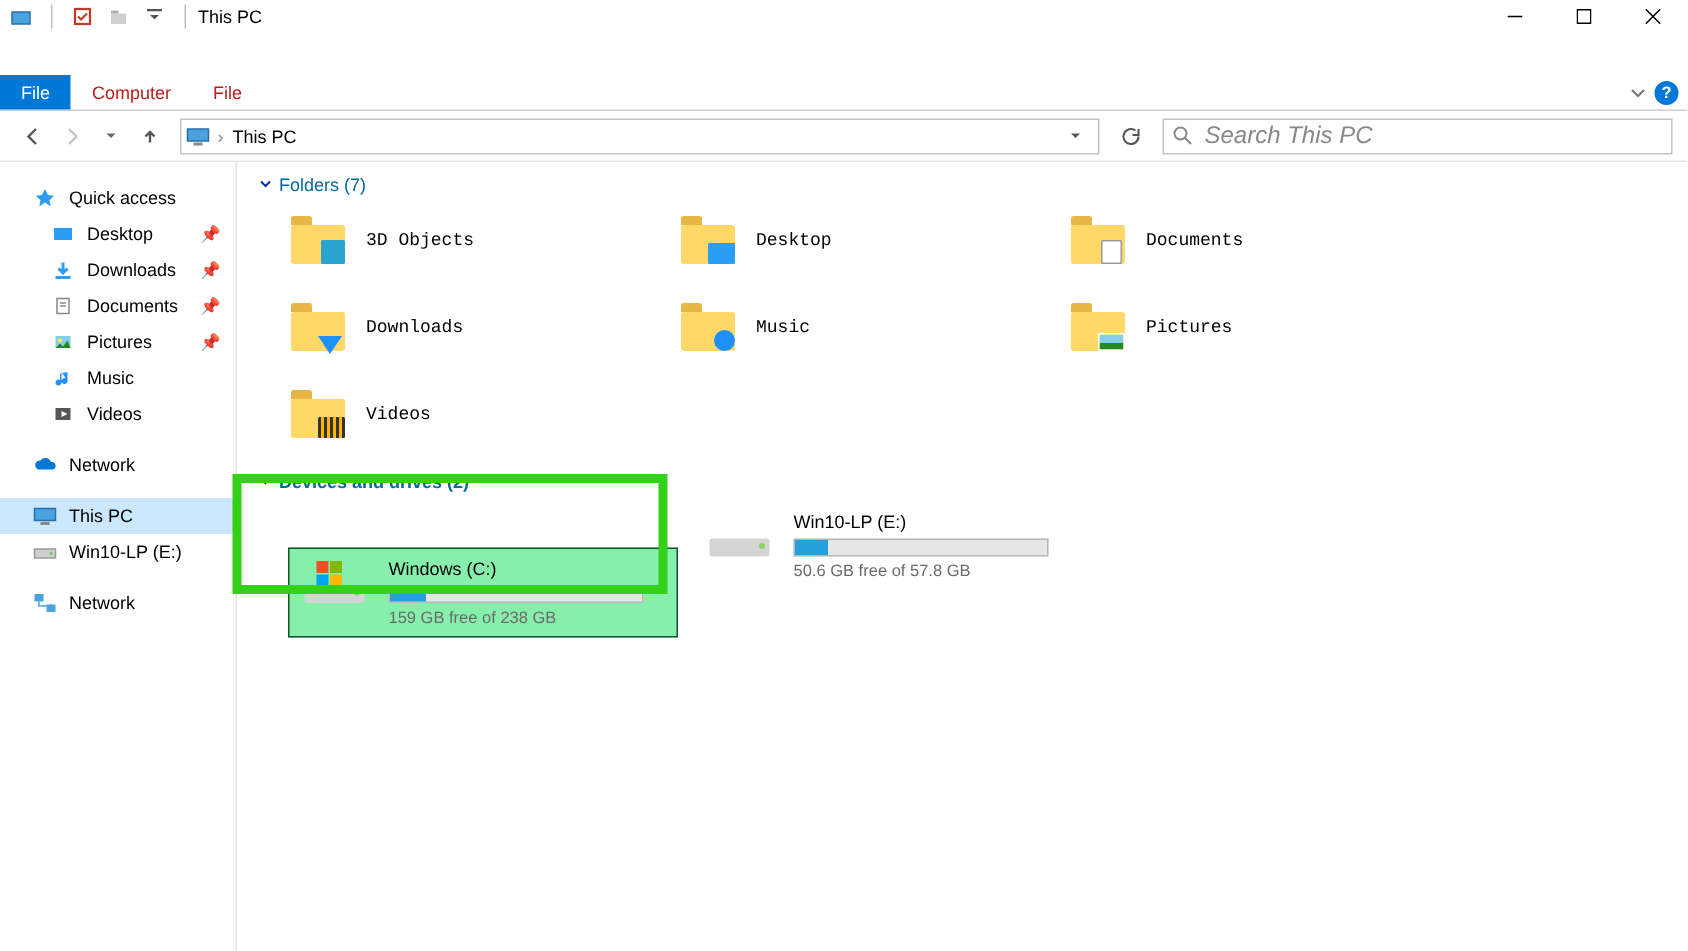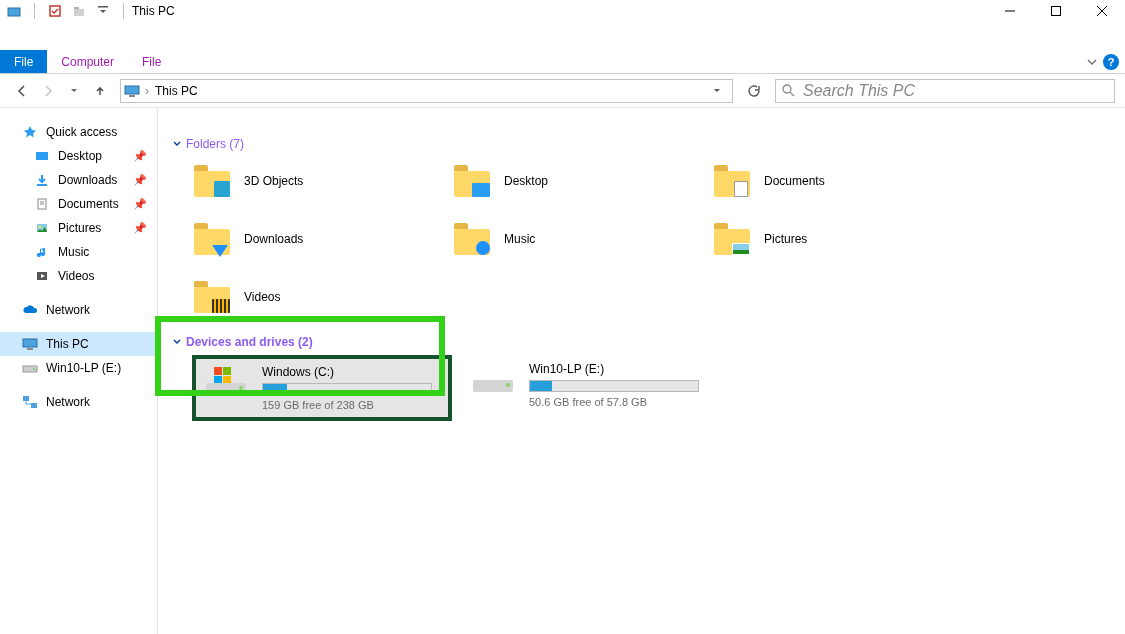--- a/index.html
+++ b/index.html
@@ -37,21 +37,21 @@
   display:flex;
   align-items:stretch;
   border-bottom:1px solid #d0d0d0;
   position:relative;
   margin-top:28px;
 }
 .ribbon .tab {
   display:flex; align-items:center;
   padding:0 14px;
   font-size:12px;
-  color:#a21caf;
+  color:#b91c1c;
 }
 .ribbon .tab.file { background:#0078d7; color:#fff;}
 .ribbon .right { position:absolute; right:6px; top:0; height:24px; display:flex; align-items:center; gap:6px;}
 .help-circle { width:16px;height:16px;border-radius:50%;background:#0078d7;color:#fff;display:flex;align-items:center;justify-content:center;font-size:11px;font-weight:bold;}
 
 
 .navbar {
   height: 34px;
   display:flex;
   align-items:center;
@@ -93,23 +93,23 @@
 }
 .np-item { display:flex; align-items:center; height:24px; padding-left:22px; gap:8px;}
 .np-item.selected { background:#cce8ff;}
 .np-item .pin { margin-left:auto; margin-right:10px; color:#8e8e8e; font-size:11px;}
 .np-item .icn { width:16px; height:16px; display:flex;align-items:center;justify-content:center;}
 .np-sub { padding-left:34px;}
 .np-spacer { height:10px;}
 
 
 .content { flex:1; padding: 8px 14px; overflow:auto;}
-.section-header { display:flex; align-items:center; color:#8b5cf6; font-size:12px; margin:21px 0 6px 0;}
+.section-header { display:flex; align-items:center; color:#0369a1; font-size:12px; margin:0 0 6px 0;}
 .section-header .chev { margin-right:4px;}
-.folder-grid { display:grid; grid-template-columns: repeat(3, 260px); row-gap:10px; margin-left:20px;}
+.folder-grid { display:grid; grid-template-columns: repeat(3, 260px); row-gap:10px; margin-left:20px;font-family:Liberation Mono, monospace;}
 .folder-item { display:flex; align-items:center; gap:12px; height:48px;}
 .folder-icon { width:40px; height:40px; position:relative;}
 .folder-shape {
   width:36px; height:26px; background:#ffd868;
   border-radius:2px; position:absolute; bottom:4px; left:2px;
 }
 .folder-shape::before {
   content:""; position:absolute; top:-6px; left:0; width:14px; height:6px;
   background:#e7b645; border-radius:2px 2px 0 0;
 }
@@ -126,21 +126,21 @@
 .ov-dl {
   position:absolute; bottom:2px; right:4px;
   width:0; height:0;
   border-left:8px solid transparent; border-right:8px solid transparent;
   border-top:12px solid #1e90ff;
 }
 .folder-label { font-size:12px;}
 
 .drive-grid { display:grid; grid-template-columns: repeat(2, 260px); gap:10px; margin-left:20px; margin-top:6px;}
 .drive-item { display:flex; gap:12px; padding:6px; border:1px solid transparent;}
-.drive-item.selected { border:4px solid #14532d; background:#e5e5e5;}
+.drive-item.selected { border:1px solid #14532d; background:#86efac;margin-top:31px;}
 .drive-icon { width:48px; height:36px; display:flex;align-items:center;justify-content:center; position:relative;}
 .disk-shape { width:40px; height:12px; background:#d4d4d4; border-radius:2px; position:absolute; bottom:6px;}
 .disk-shape::after{content:"";position:absolute;right:3px;top:3px;width:4px;height:4px;background:#8fd16a;border-radius:50%;}
 .disk-windows { position:absolute; top:2px; left:12px; display:grid; grid-template-columns:8px 8px; grid-template-rows:8px 8px; gap:1px;}
 .disk-windows span:nth-child(1){background:#f25022;}
 .disk-windows span:nth-child(2){background:#7fba00;}
 .disk-windows span:nth-child(3){background:#00a4ef;}
 .disk-windows span:nth-child(4){background:#ffb900;}
 .drive-info { flex:1; display:flex; flex-direction:column; gap:4px;}
 .drive-name { font-size:12px;}

